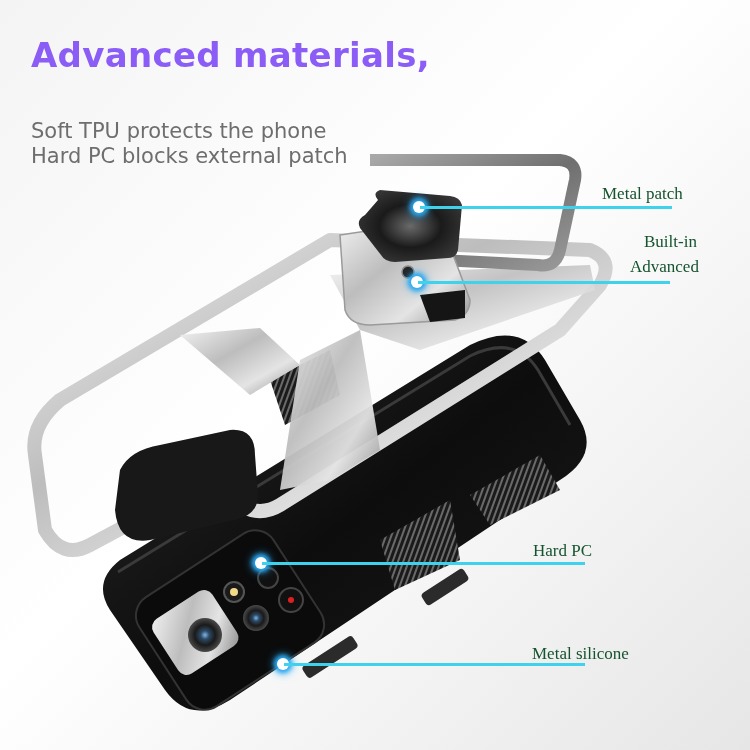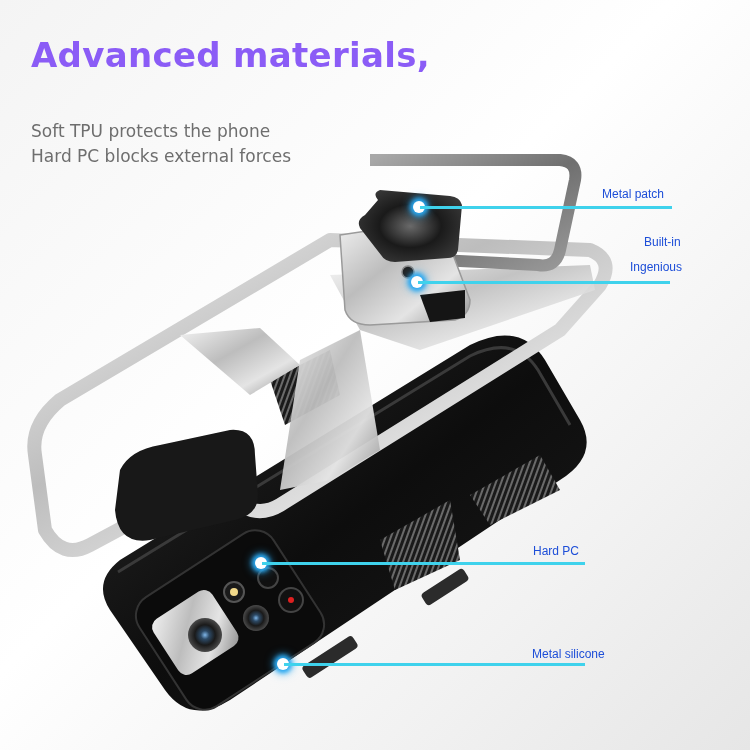--- a/index.html
+++ b/index.html
@@ -19,36 +19,36 @@
       line-height: 34px;
       color: #8b5cf6;
       letter-spacing: 0.3px;
     }
     .headline div { white-space: nowrap; }
     .subtext {
       position: absolute;
       left: 31px;
       top: 119px;
       font-family: "DejaVu Sans", sans-serif;
-      font-size: 17px;
+      font-size: 21px;
       line-height: 25px;
       color: #6e6e6e;
       font-weight: normal;
     }
     .subtext div { white-space: nowrap; }
     .art {
       position: absolute;
       left: 0; top: 0;
       width: 750px; height: 750px;
     }
     .callout-label {
       position: absolute;
-      font-family: Liberation Sans, sans-serif;
-      font-size: 12px;
-      color: #1d4ed8;
+      font-family: Liberation Serif, serif;
+      font-size: 17px;
+      color: #14532d;
       white-space: nowrap;
       text-align: center;
       line-height: 24px;
     }
     .callout-line {
       position: absolute;
       height: 3px;
       background: #3fd2ec;
     }
     .callout-dot {
@@ -141,34 +141,34 @@
     <path d="M 378 200 Q 372 193 380 190 L 450 196 Q 460 197 462 205 L 458 250 Q 456 258 448 258 L 395 262 Q 385 262 381 255 L 360 228 Q 356 220 365 215 Z" fill="url(#brushed)"></path>
   </g>
 </svg>
 
 <div class="headline">
   <div>Advanced materials,</div>
 </div>
 
 <div class="subtext">
   <div>Soft TPU protects the phone</div>
-  <div>Hard PC blocks external forces</div>
+  <div>Hard PC blocks external patch</div>
 </div>
 
 <div>
   <div class="callout-dot" style="left:413px; top:201px;"></div>
   <div class="callout-line" style="left:420px; top:206px; width:252px;"></div>
   <div class="callout-label" style="left:602px; top:182px;">Metal patch</div>
 </div>
 
 <div>
   <div class="callout-dot" style="left:411px; top:276px;"></div>
   <div class="callout-line" style="left:418px; top:281px; width:252px;"></div>
   <div class="callout-label" style="left:644px; top:230px;">Built-in</div>
-  <div class="callout-label" style="left:630px; top:255px;">Ingenious</div>
+  <div class="callout-label" style="left:630px; top:255px;">Advanced</div>
 </div>
 
 <div>
   <div class="callout-dot" style="left:255px; top:557px;"></div>
   <div class="callout-line" style="left:262px; top:562px; width:323px;"></div>
   <div class="callout-label" style="left:533px; top:539px;">Hard PC</div>
 </div>
 
 <div>
   <div class="callout-dot" style="left:277px; top:658px;"></div>

